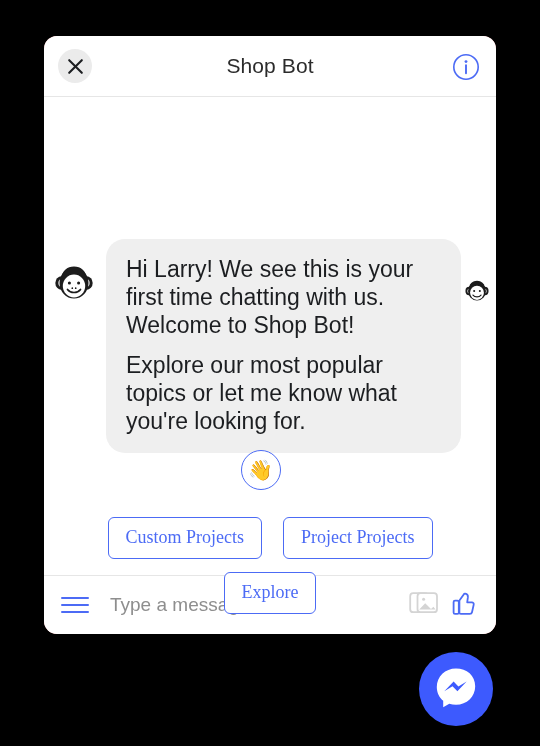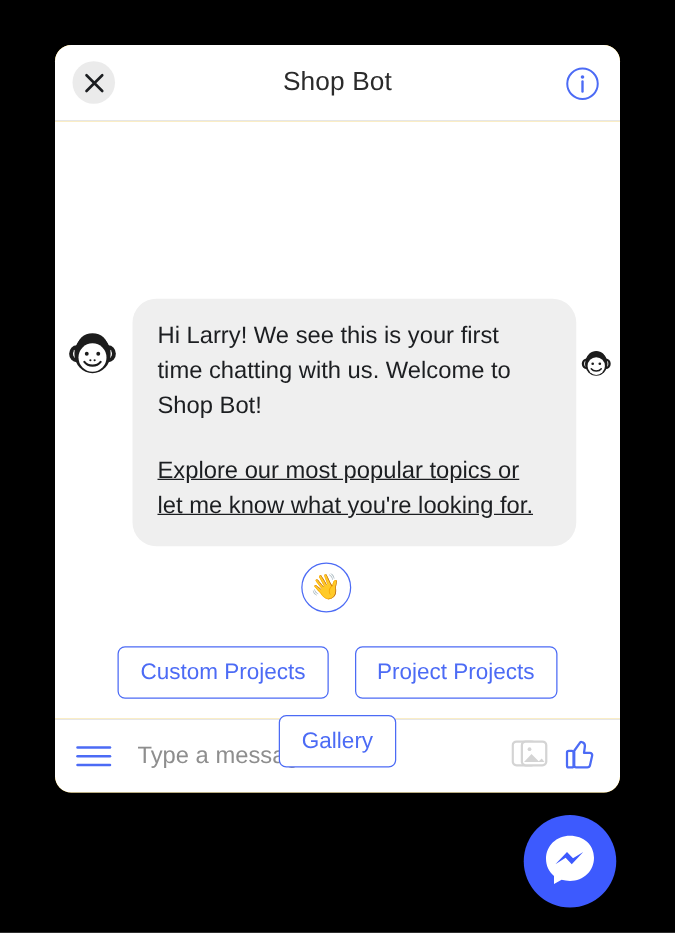--- a/index.html
+++ b/index.html
@@ -19,21 +19,21 @@
     background: #000000;
   }
 
   
   .chat-panel {
     position: absolute;
     left: 44px;
     top: 36px;
     width: 452px;
     height: 598px;
-    background: #eab308;
+    background: #fca5a5;
     border-radius: 13px;
     display: flex;
     flex-direction: column;
     overflow: visible;
   }
 
   
   .chat-header {
     position: relative;
     height: 61px;
@@ -107,26 +107,26 @@
   }
 
   .message-bubble {
     position: absolute;
     left: 62px;
     top: 142px;
     width: 355px;
     background: #efefef;
     border-radius: 19px;
     padding: 16px 21px 18px 20px;
-    font-size: 19px;
+    font-size: 23px;
     line-height: 28px;
     color: #1c1e21;
   }
   .message-bubble p { margin: 0; }
-  .message-bubble p + p { margin-top: 24px; text-decoration: underline; }
+  .message-bubble p + p { margin-top: 12px; }
 
   
   .reaction-badge {
     position: absolute;
     left: 197px;
     top: 353px;
     width: 40px;
     height: 40px;
     border-radius: 50%;
     background: #ffffff;
@@ -152,21 +152,21 @@
     justify-content: center;
     gap: 21px;
   }
   .qr-row + .qr-row { margin-top: 13px; }
 
   .qr-button {
     border: 1px solid #4c6bf5;
     border-radius: 6px;
     background: #ffffff;
     color: #4c6bf5;
-    font-family: Liberation Sans, sans-serif;
+    font-family: Liberation Serif, serif;
     font-size: 18px;
     line-height: 1;
     padding: 10px 17px 12px;
     cursor: pointer;
     white-space: nowrap;
   }
 
   
   .composer {
     flex: 0 0 59px;
@@ -308,21 +308,21 @@
       <div class="reaction-badge">
         <span>👋</span>
       </div>
 
       <div class="quick-replies">
         <div class="qr-row">
           <button class="qr-button">Custom Projects</button>
           <button class="qr-button">Project Projects</button>
         </div>
         <div class="qr-row">
-          <button class="qr-button">Gallery</button>
+          <button class="qr-button">Explore</button>
         </div>
       </div>
 
     </div>
 
     <div class="composer">
 
       <div class="menu-icon">
         <span></span>
         <span></span>

